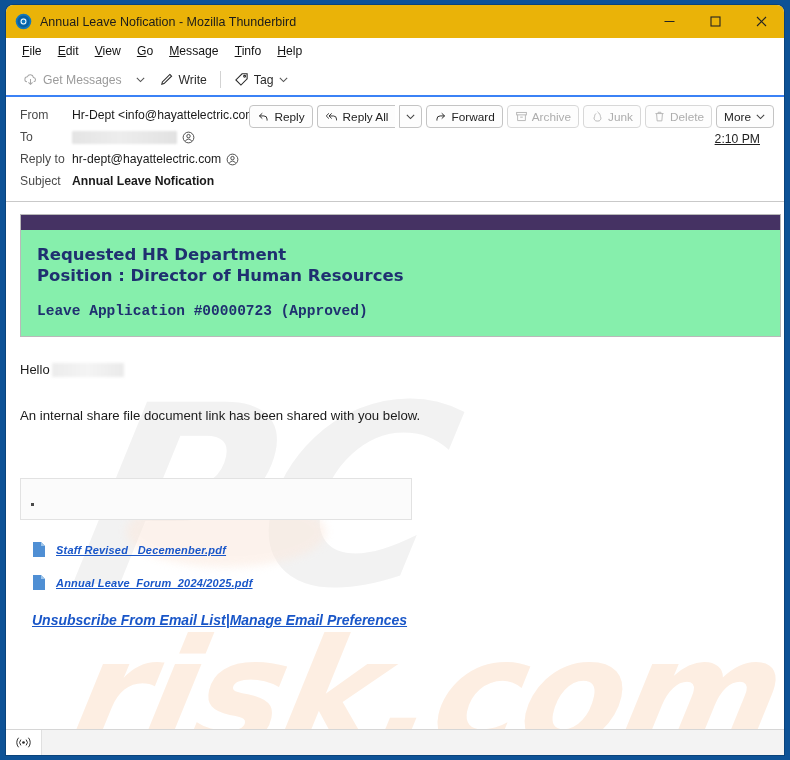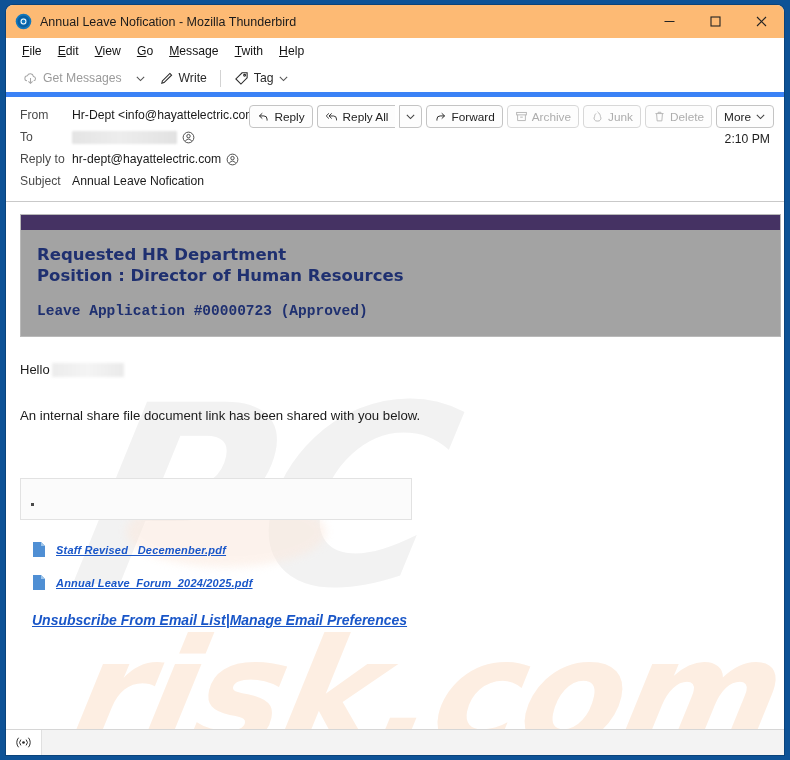--- a/index.html
+++ b/index.html
@@ -19,21 +19,21 @@
     background:#ffffff;
     border-radius:7px 7px 0 0;
     overflow:hidden;
     display:flex; flex-direction:column;
     box-shadow:0 0 0 1px rgba(0,0,0,.18);
   }
 
   
   .titlebar {
     height:33px; flex:0 0 33px;
-    background:#fdba74;
+    background:#eab308;
     display:flex; align-items:center;
     position:relative;
   }
   .tb-logo { margin-left:9px; width:17px; height:17px; flex:0 0 17px; }
   .tb-title {
     margin-left:8px;
     font-size:12.5px; color:#1b1b1b;
     white-space:nowrap;
   }
   .wincontrols {
@@ -60,21 +60,21 @@
     white-space:nowrap;
   }
   .menuitem u { text-decoration:underline; text-underline-offset:1px; }
 
   
   .toolbar {
     height:33px; flex:0 0 33px;
     background:#ffffff;
     display:flex; align-items:center;
     padding-left:10px;
-    border-bottom:5px solid #3b82f6;
+    border-bottom:2px solid #3b82f6;
   }
   .tbtn {
     display:flex; align-items:center; gap:5px;
     font-size:12.2px; color:#2a2a2a;
     padding:3px 7px; border-radius:4px;
     white-space:nowrap;
   }
   .tbtn.dim { color:#9b9b9b; }
   .tbtn .gly { display:flex; align-items:center; }
   .tsep { width:1px; height:17px; background:#d3d3d3; margin:0 6px; }
@@ -91,21 +91,21 @@
     border-bottom:1px solid #c9c9c9;
     position:relative;
   }
   .hrow { display:flex; align-items:center; min-height:22px; padding:1px 0; }
   .hlabel {
     width:66px; flex:0 0 66px;
     text-align:left; padding-left:14px;
     font-size:12.2px; color:#4a4a4a;
   }
   .hval { font-size:12.2px; color:#1a1a1a; display:flex; align-items:center; gap:5px; }
-  .hval.bold { font-weight:normal; }
+  .hval.bold { font-weight:bold; }
   .redact {
     display:inline-block; width:105px; height:13px;
     background:linear-gradient(90deg,#e4e4e4,#ededed 45%,#e2e2e2);
     border-radius:1px;
     filter:blur(1.1px);
   }
   .avatar-ico { width:13px; height:13px; flex:0 0 13px; }
 
   
   .actions {
@@ -117,22 +117,22 @@
     border:1px solid #c4c4c4; border-radius:4px;
     background:#fdfdfd;
     font-size:11.8px; color:#222;
     padding:3px 7px; height:23px;
     white-space:nowrap;
   }
   .abtn.disabled { color:#adadad; border-color:#d8d8d8; }
   .abtn.split-left { border-right:none; border-radius:4px 0 0 4px; }
   .abtn.split-right { border-radius:0 4px 4px 0; padding:3px 5px; }
   .timestamp {
-    position:absolute; right:14px; top:35px;
-    font-size:12.2px; color:#1e1e1e;
+    position:absolute; right:24px; top:35px;
+    font-size:12.2px; color:#1e1e1e;text-decoration:underline;
   }
 
   
   .msgbody {
     flex:1 1 auto;
     background:#ffffff;
     position:relative;
     overflow:hidden;
     padding:12px 14px 0 14px;
   }
@@ -162,21 +162,21 @@
     position:absolute; left:120px; top:295px;
     width:200px; height:70px; border-radius:50%;
     background:#fbe9de; opacity:.55; filter:blur(4px);
   }
 
   .bodyinner { position:relative; z-index:2; }
 
   
   .banner {
     border:1px solid #b9b9b9;
-    background:#a3a3a3;
+    background:#86efac;
     width:761px;
     margin:0 0 0 0;
   }
   .banner-bar { height:15px; background:#453263; }
   .banner-inner { padding:14px 16px 17px 16px; }
   .banner-h {
     font-size:16.5px; font-weight:bold;
     color:#1f3070; line-height:21px;
     font-family:"DejaVu Sans", sans-serif;
   }
@@ -290,21 +290,21 @@
       </div>
     </div>
   </div>
 
   <div class="menubar">
     <div class="menuitem"><u>F</u><span>ile</span></div>
     <div class="menuitem"><u>E</u><span>dit</span></div>
     <div class="menuitem"><u>V</u><span>iew</span></div>
     <div class="menuitem"><u>G</u><span>o</span></div>
     <div class="menuitem"><u>M</u><span>essage</span></div>
-    <div class="menuitem"><u>T</u><span>with</span></div>
+    <div class="menuitem"><u>T</u><span>info</span></div>
     <div class="menuitem"><u>H</u><span>elp</span></div>
   </div>
 
   <div class="toolbar">
     <div class="tbtn dim">
       <span class="gly">
         <svg width="15" height="15" viewBox="0 0 16 16" fill="none" stroke="#a8a8a8" stroke-width="1.1">
           <path d="M4.2 10.5a2.7 2.7 0 0 1 .4-5.35 3.4 3.4 0 0 1 6.5.6 2.4 2.4 0 0 1 .3 4.75"></path>
           <line x1="8" y1="7.5" x2="8" y2="13"></line>
             <path d="M5.8 11l2.2 2.2L10.2 11"></path>

